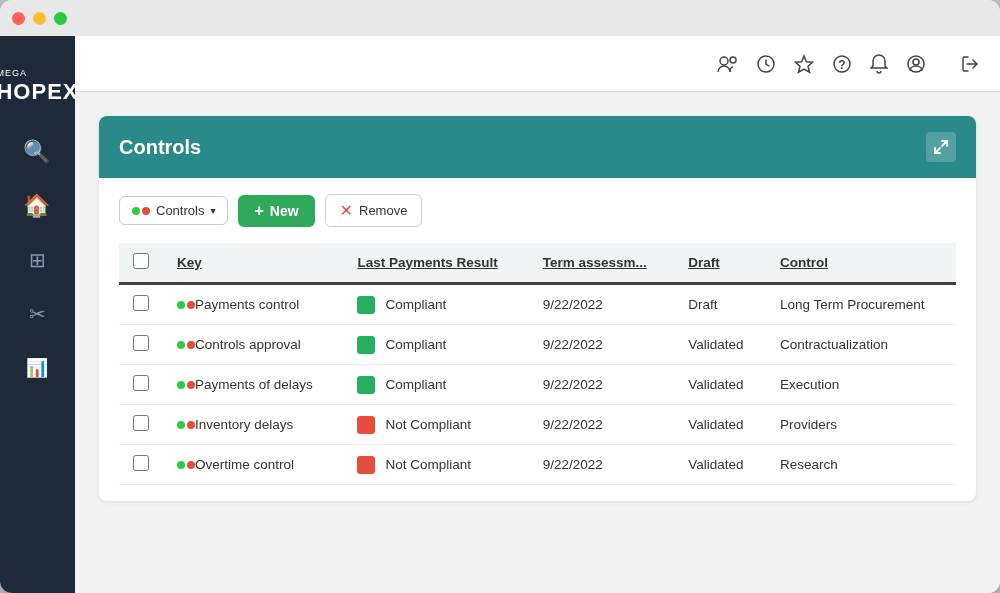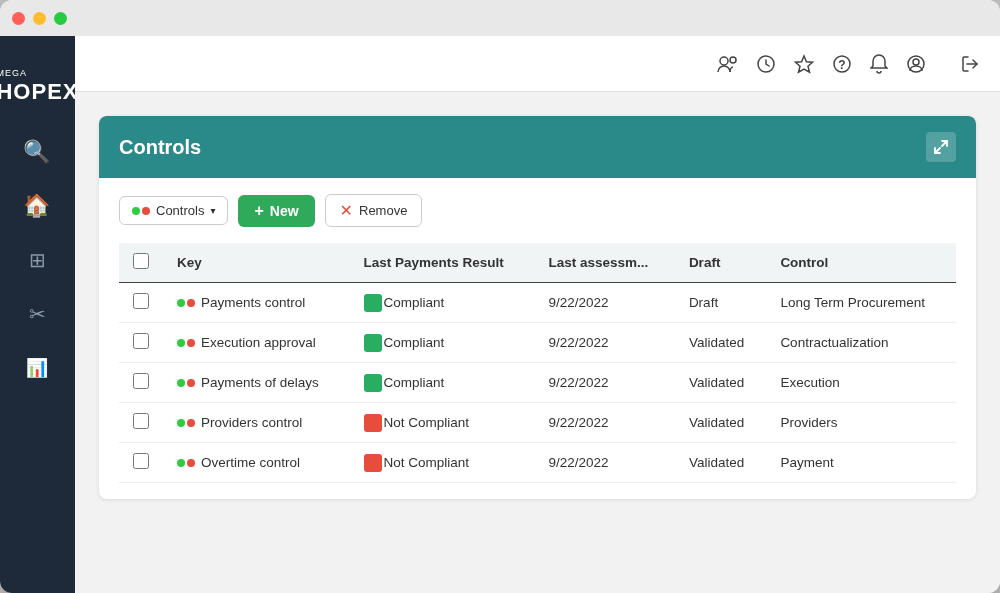--- a/index.html
+++ b/index.html
@@ -214,52 +214,52 @@
       font-size: 13.5px;
     }
     .data-table thead tr {
       background: #f0f4f4;
     }
     .data-table thead th {
       padding: 10px 14px;
       text-align: left;
       font-weight: 600;
       color: #333;
-      border-bottom: 1px solid #404040;
+      border-bottom: 3px solid #404040;
+      text-decoration: underline;
     }
     .data-table thead th:first-child {
       width: 36px;
     }
     .data-table tbody tr {
       border-bottom: 1px solid #eee;
     }
     .data-table tbody td {
       padding: 10px 14px;
       color: #333;
       vertical-align: middle;
     }
     .row-checkbox {
       width: 16px;
       height: 16px;
       cursor: pointer;
     }
     .key-cell {
       display: flex;
       align-items: center;
-      gap: 6px;
     }
     .key-icons {
       display: flex;
       gap: 2px;
       align-items: center;
     }
     .result-cell {
       display: flex;
       align-items: center;
-      gap: 2px;
+      gap: 10px;
     }
     .result-block {
       width: 18px;
       height: 18px;
       border-radius: 3px;
       flex-shrink: 0;
     }
     .result-block.compliant { background: #27ae60; }
     .result-block.not-compliant { background: #e74c3c; }
   </style>
@@ -389,21 +389,21 @@
             </div>
 
             <table class="data-table">
               <thead>
                 <tr>
                   <th>
                     <input type="checkbox" class="row-checkbox" style="">
                   </th>
                   <th>Key</th>
                   <th>Last Payments Result</th>
-                  <th>Last assessm...</th>
+                  <th>Term assessm...</th>
                   <th>Draft</th>
                   <th>Control</th>
                 </tr>
               </thead>
               <tbody id="table-body">
               <tr>
     <td>
       <input type="checkbox" class="row-checkbox" style="">
     </td>
     <td>
@@ -434,21 +434,21 @@
                   <tr>
     <td>
       <input type="checkbox" class="row-checkbox" style="">
     </td>
     <td>
       <div class="key-cell">
         <span class="key-icons">
           <span class="dot-green"></span>
           <span class="dot-red"></span>
         </span>
-        <span>Execution approval</span>
+        <span>Controls approval</span>
       </div>
     </td>
     <td>
       <div class="result-cell">
         <span class="result-block compliant"></span>
         <span>Compliant</span>
       </div>
     </td>
     <td>
       <span>9/22/2022</span>
@@ -492,21 +492,21 @@
                   <tr>
     <td>
       <input type="checkbox" class="row-checkbox" style="">
     </td>
     <td>
       <div class="key-cell">
         <span class="key-icons">
           <span class="dot-green"></span>
           <span class="dot-red"></span>
         </span>
-        <span>Providers control</span>
+        <span>Inventory delays</span>
       </div>
     </td>
     <td>
       <div class="result-cell">
         <span class="result-block not-compliant"></span>
         <span>Not Compliant</span>
       </div>
     </td>
     <td>
       <span>9/22/2022</span>
@@ -537,21 +537,21 @@
         <span>Not Compliant</span>
       </div>
     </td>
     <td>
       <span>9/22/2022</span>
     </td>
     <td>
       <span>Validated</span>
     </td>
     <td>
-      <span>Payment</span>
+      <span>Research</span>
     </td>
   </tr>
                 </tbody>
             </table>
           </div>
         </div>
       </div>
     </div>
   </div>
 </div>

